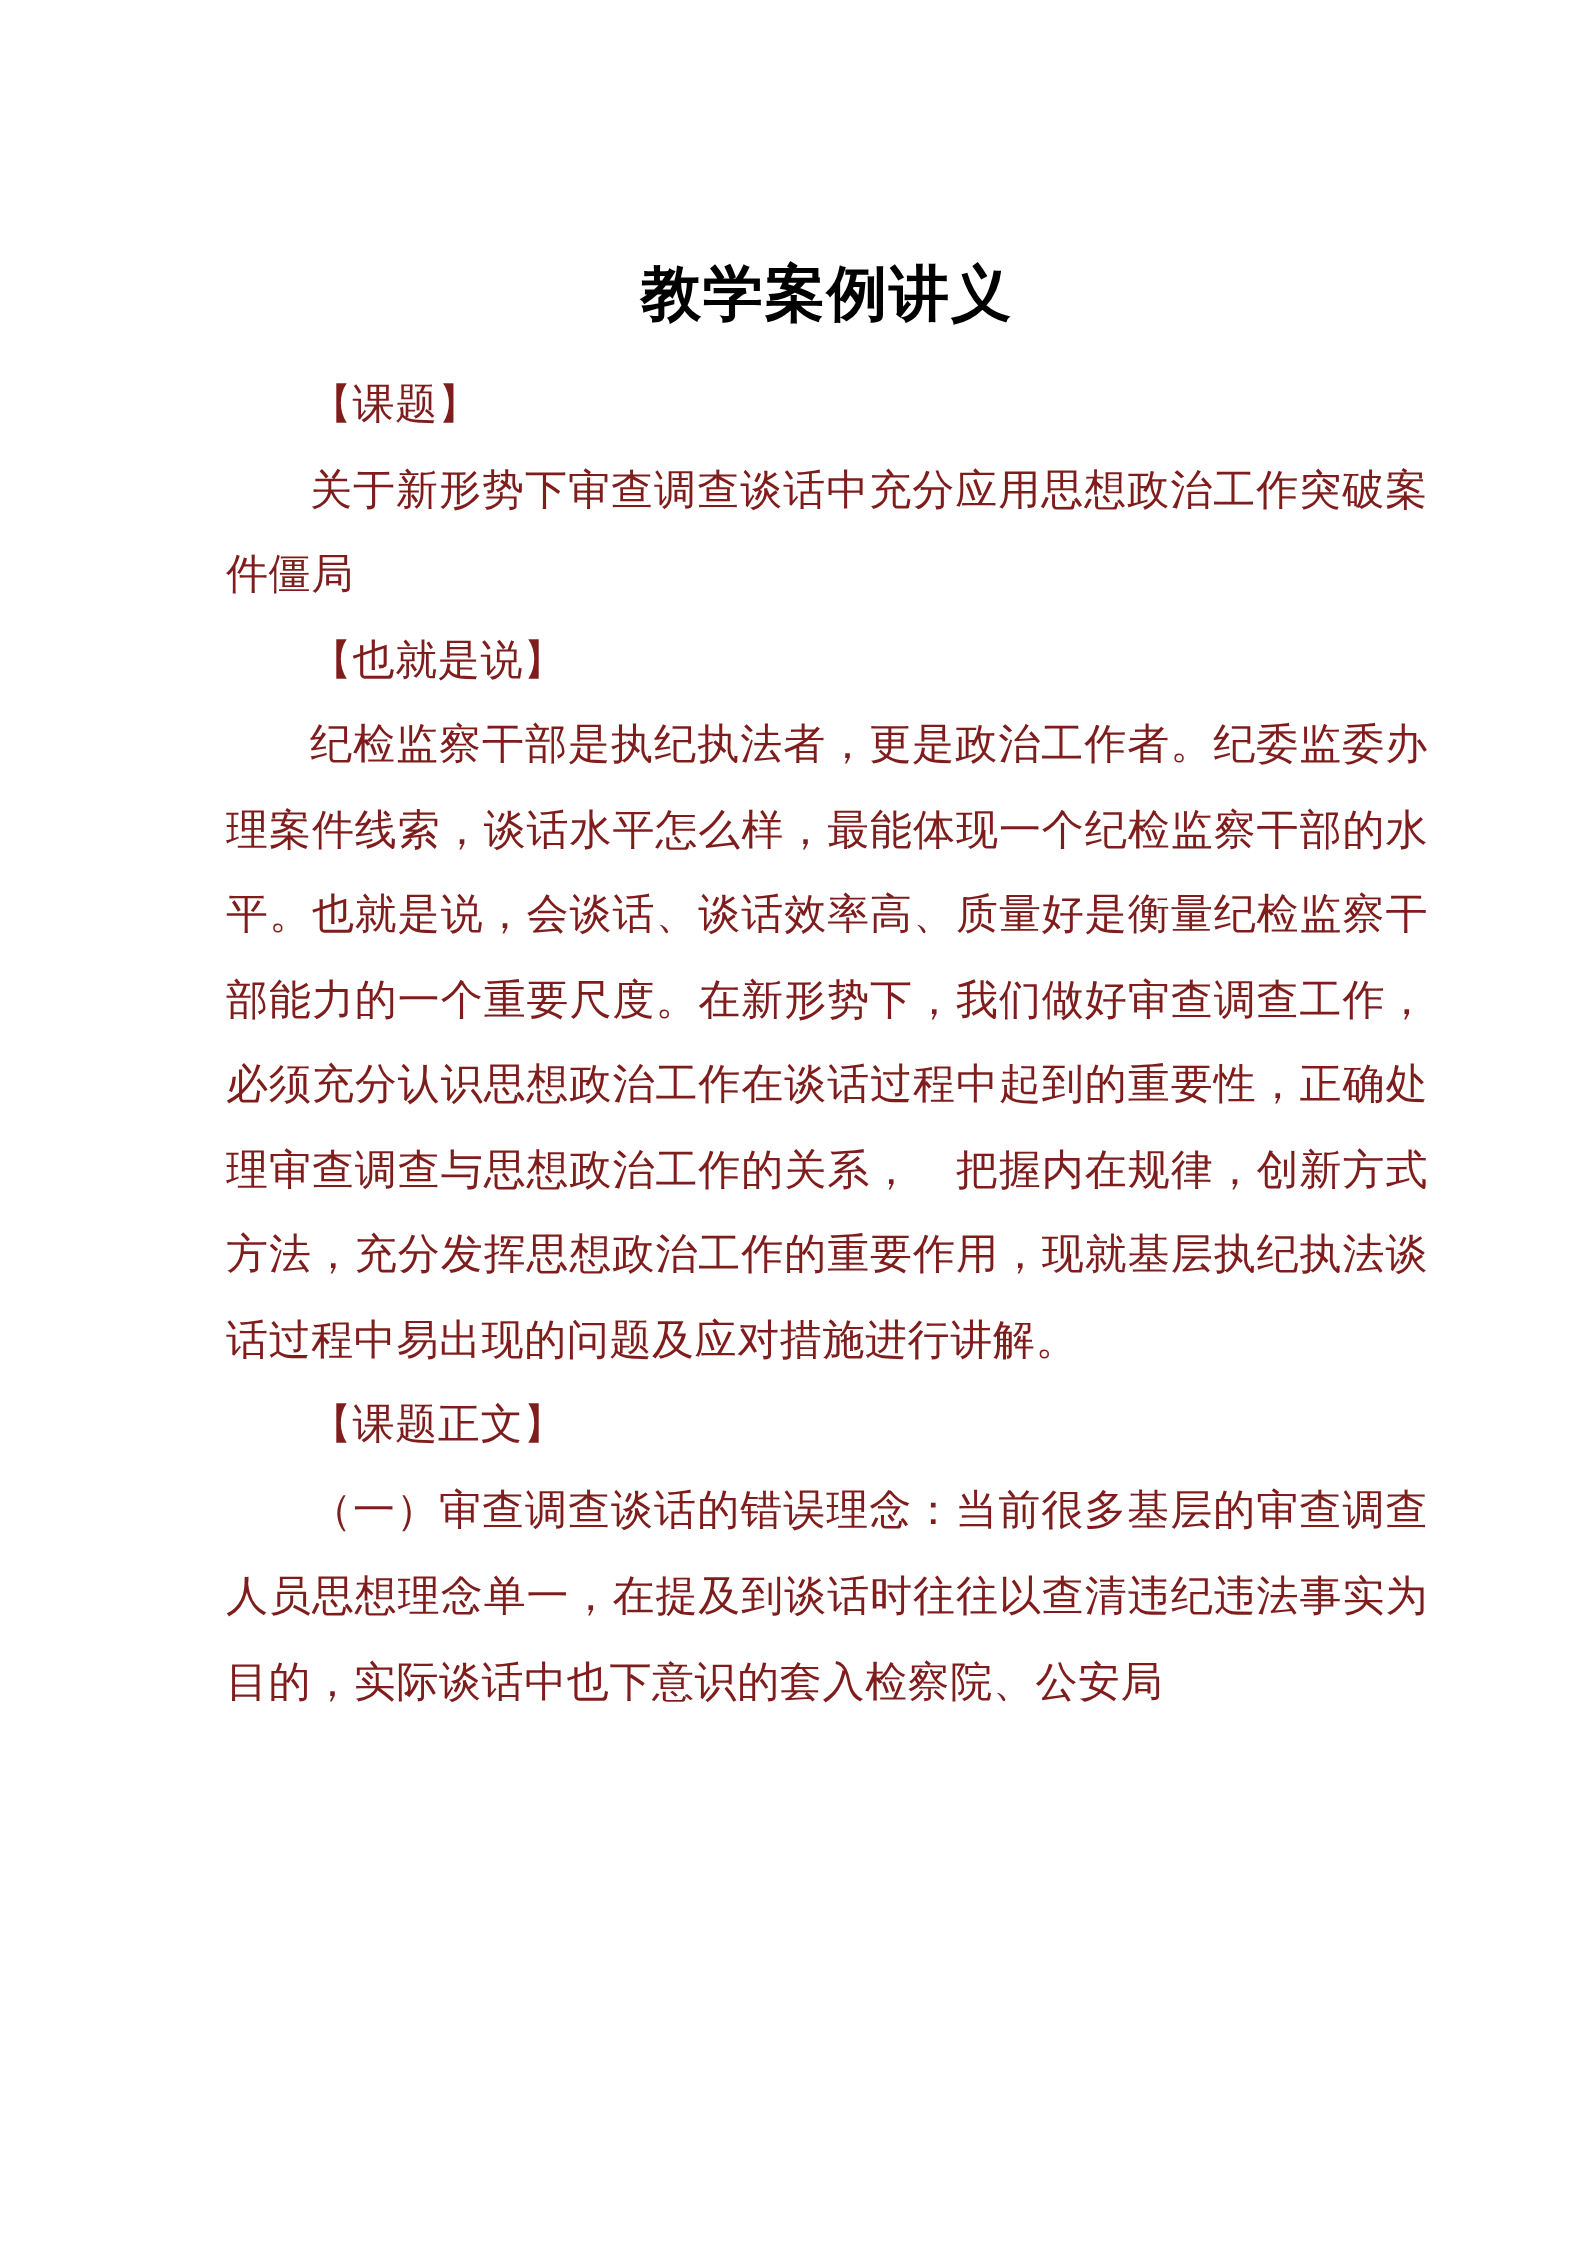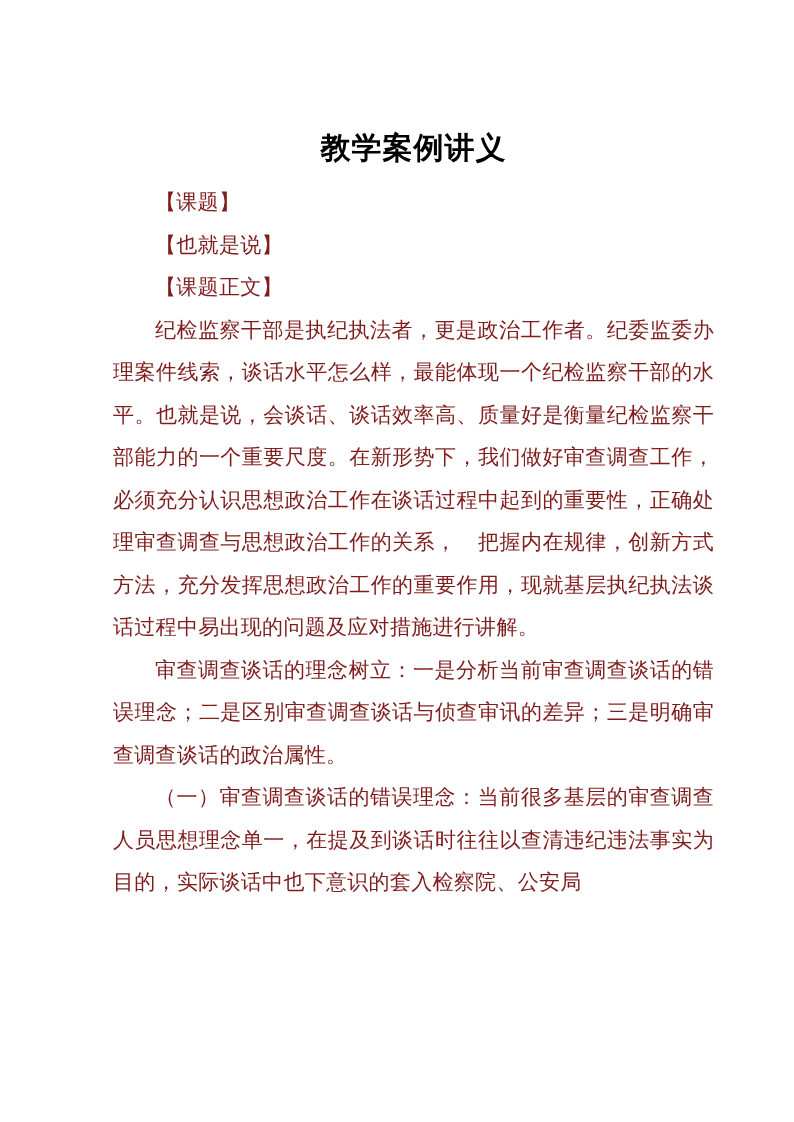--- a/index.html
+++ b/index.html
@@ -45,24 +45,24 @@
 </style>
 </head>
 <body>
 
 <div class="page">
 
   <h1 class="doc-title">教学案例讲义</h1>
 
   <p class="para">【课题】</p>
 
+  <p class="para">关于新形势下审查调查谈话中充分应用思想政治工作突破案件僵局</p>
 
   <p class="para">【也就是说】</p>
 
+  <p class="para">纪检监察干部是执纪执法者，更是政治工作者。纪委监委办理案件线索，谈话水平怎么样，最能体现一个纪检监察干部的水平。也就是说，会谈话、谈话效率高、质量好是衡量纪检监察干部能力的一个重要尺度。在新形势下，我们做好审查调查工作，必须充分认识思想政治工作在谈话过程中起到的重要性，正确处理审查调查与思想政治工作的关系，　把握内在规律，创新方式方法，充分发挥思想政治工作的重要作用，现就基层执纪执法谈话过程中易出现的问题及应对措施进行讲解。</p>
+
   <p class="para">【课题正文】</p>
 
-  <p class="para">纪检监察干部是执纪执法者，更是政治工作者。纪委监委办理案件线索，谈话水平怎么样，最能体现一个纪检监察干部的水平。也就是说，会谈话、谈话效率高、质量好是衡量纪检监察干部能力的一个重要尺度。在新形势下，我们做好审查调查工作，必须充分认识思想政治工作在谈话过程中起到的重要性，正确处理审查调查与思想政治工作的关系，　把握内在规律，创新方式方法，充分发挥思想政治工作的重要作用，现就基层执纪执法谈话过程中易出现的问题及应对措施进行讲解。</p>
-
-  <p class="para">审查调查谈话的理念树立：一是分析当前审查调查谈话的错误理念；二是区别审查调查谈话与侦查审讯的差异；三是明确审查调查谈话的政治属性。</p>
 
   <p class="para"><span class="bold-run">（一）审查调查谈话的错误理念：</span><span>当前很多基层的审查调查人员思想理念单一，在提及到谈话时往往以查清违纪违法事实为目的，实际谈话中也下意识的套入检察院、公安局</span></p>
 
 </div>
 
 </body></html>

